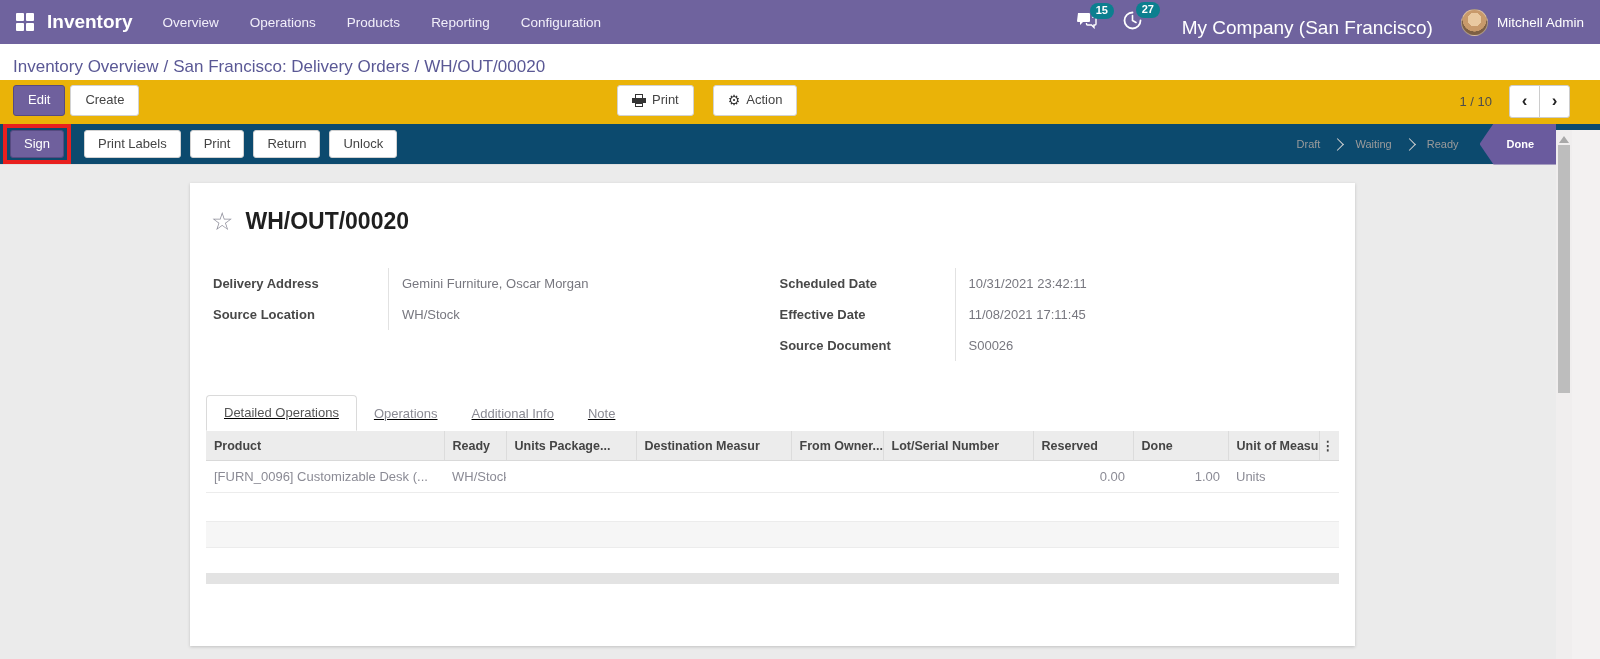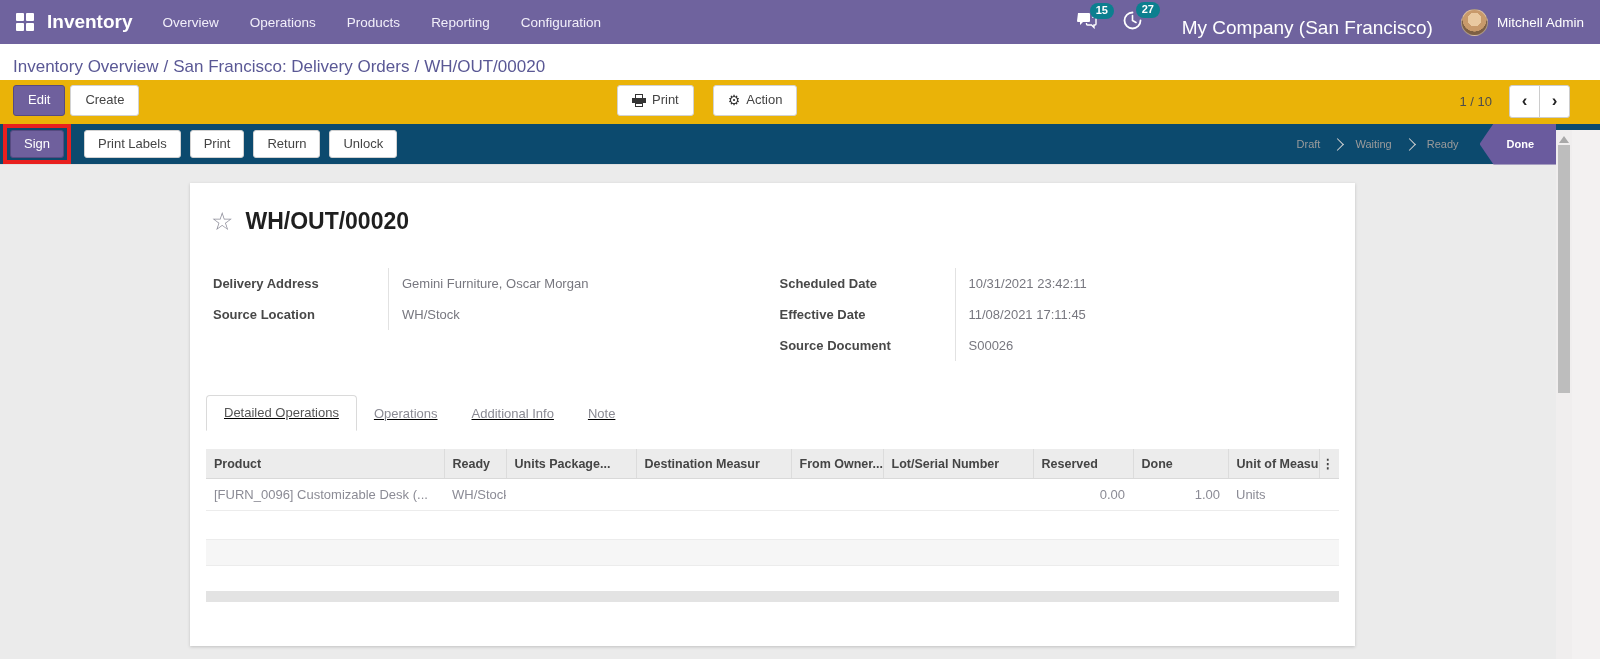--- a/index.html
+++ b/index.html
@@ -100,21 +100,21 @@
   .flabel { width:150px; font-weight:bold; font-size:13px; color:#484848; padding:8px 10px 8px 7px; }
   .fvalue { flex:1; border-left:1px solid #e2e2e2; padding:8px 0 8px 13px; font-size:13px; color:#77777f; }
 
   .tabs { display:flex; align-items:flex-end; margin-top:34px;text-decoration:underline; }
   .tab { font-size:13px; color:#8a8a93; padding:9px 17px 10px; cursor:pointer; }
   .tab.active {
     color:#555; border:1px solid #dadada; border-bottom:1px solid #fff;
     border-radius:4px 4px 0 0; background:#fff;
   }
 
-  .optable { width:100%; border-collapse:collapse; table-layout:fixed; margin-top:18px; }
+  .optable { width:100%; border-collapse:collapse; table-layout:fixed; }
   .optable th {
     background:#ececec; font-size:12.5px; font-weight:bold; color:#454545; text-align:left;
     padding:7px 8px; border-right:1px solid #dcdcdc; border-bottom:1px solid #d9d9d9;
     overflow:hidden; white-space:nowrap; cursor:pointer;
   }
   .optable th:last-child { border-right:none; }
   .optable td {
     font-size:13px; color:#8b8b95; padding:8px 8px; border-bottom:1px solid #ececec;
     overflow:hidden; white-space:nowrap; cursor:pointer;
   }

